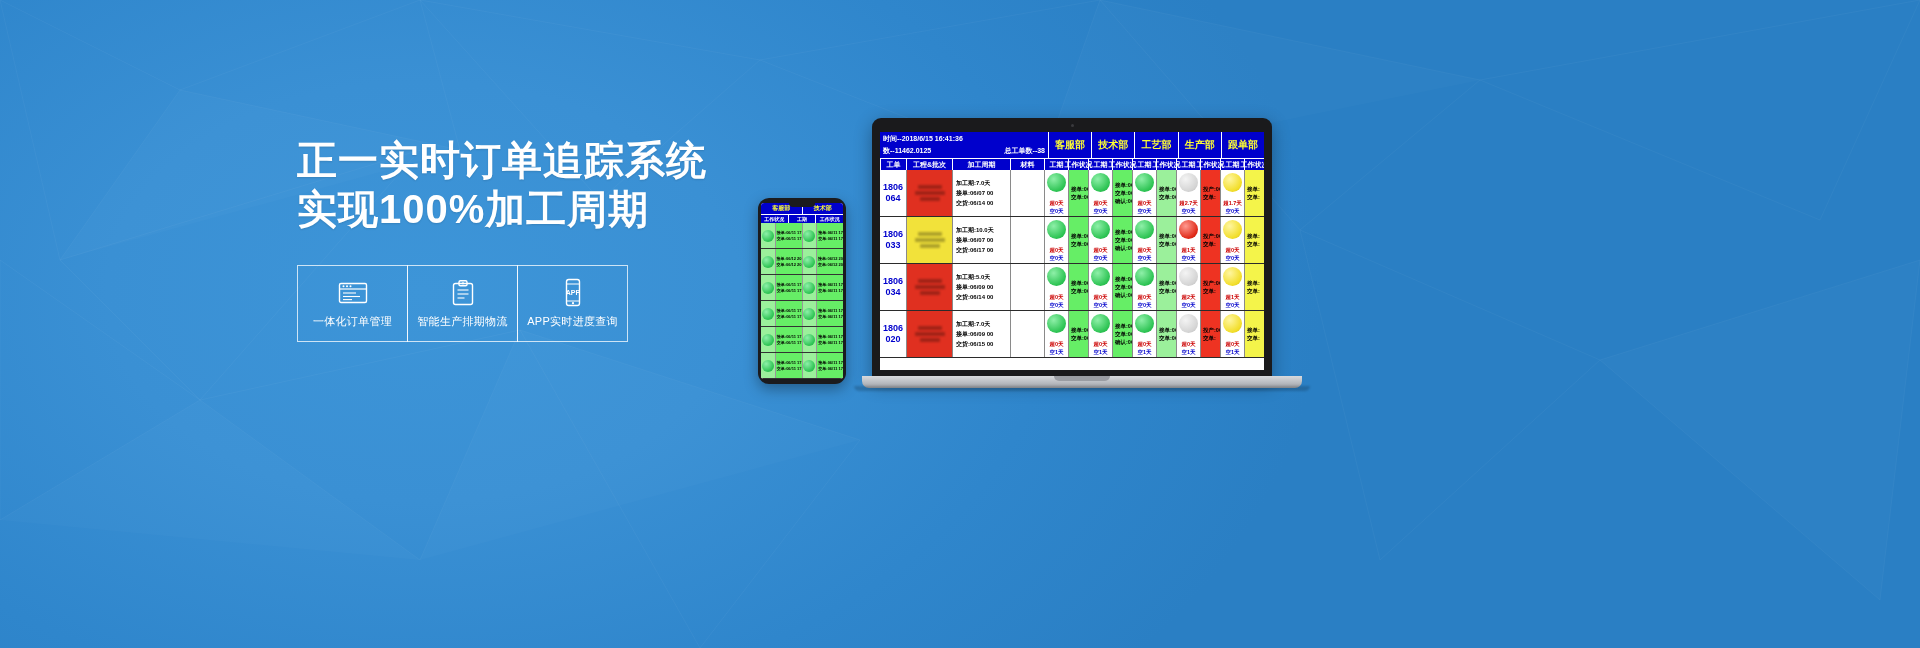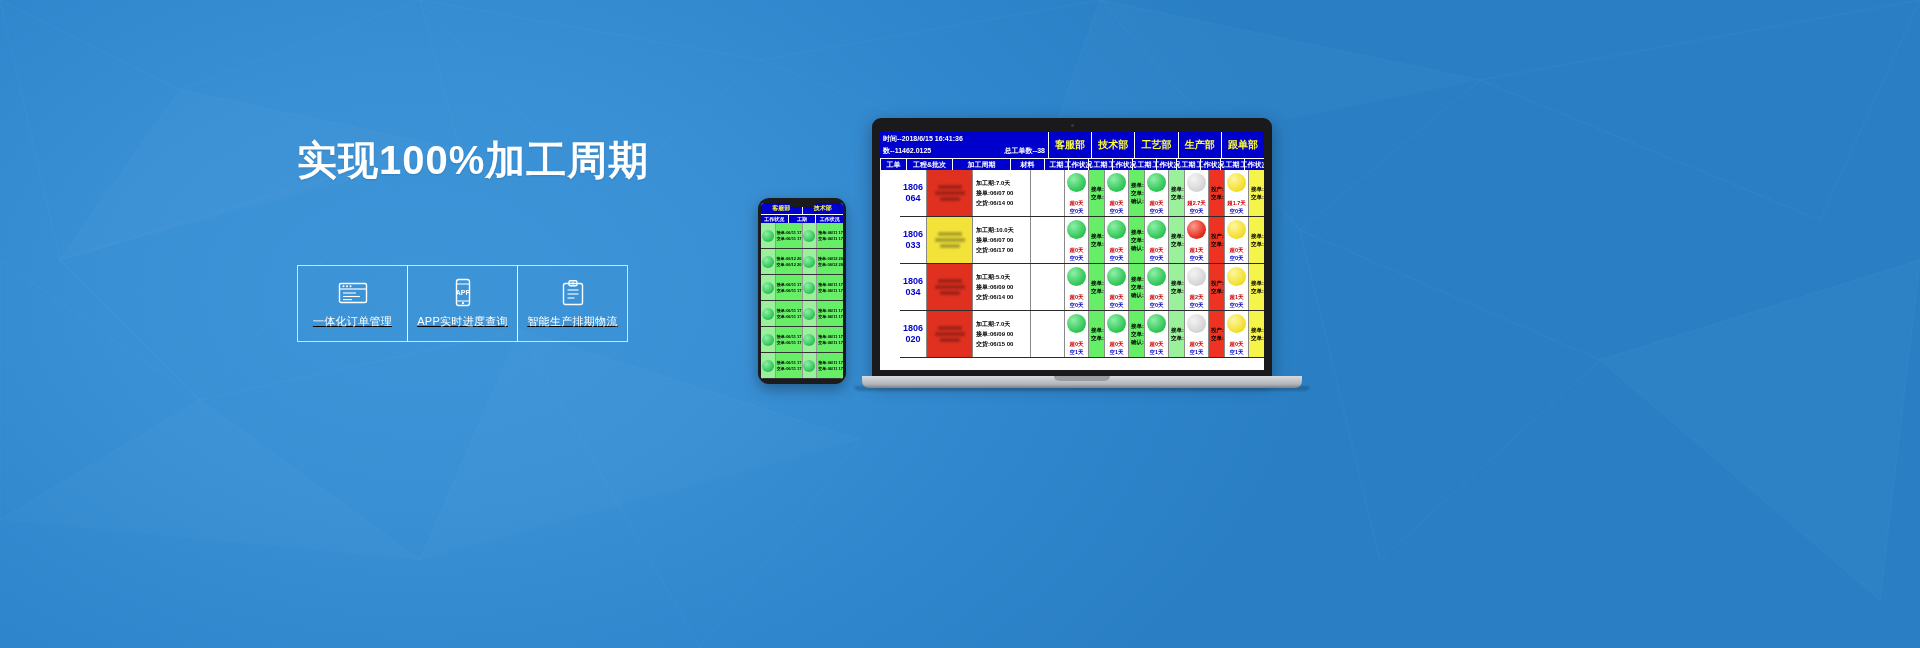--- a/index.html
+++ b/index.html
@@ -28,21 +28,21 @@
     color: #ffffff;
     font-size: 40px;
     font-weight: bold;
     letter-spacing: 1px;
     line-height: 1.22;
     white-space: nowrap;
     text-shadow: 0 1px 2px rgba(0,0,0,.12);
   }
   #features {
     position: absolute; left: 297px; top: 265px;
-    display: flex; gap: 0; text-decoration: underline;
+    display: flex; gap: 0;
   }
   .feature {
     width: 111px; height: 77px;
     border: 1px solid rgba(255,255,255,.75);
     margin-left: -1px;
     display: flex; flex-direction: column;
     align-items: center; justify-content: center;
     gap: 6px;
   }
   .feature:first-child { margin-left: 0; }
@@ -106,21 +106,21 @@
     font-size:7px; font-weight:bold; display:flex; align-items:center;
     justify-content:center; border-left:1px solid #ffffff; white-space:nowrap;
   }
   .w-wo   { flex:0 0 26px; }
   .w-proj { flex:0 0 46px; }
   .w-cyc  { flex:0 0 58px; }
   .w-mat  { flex:0 0 34px; }
   .w-dur  { flex:0 0 24px; }
   .w-stat { flex:1 1 0; min-width:0; }
 
-  .dash-body { flex:1; background:#fff;padding-left:20px; }
+  .dash-body { flex:1; background:#fff; }
   .row { display:flex; height:47px; border-bottom:1px solid #2b2b2b; }
   .cell { border-left:1px solid #8a8a8a; display:flex; overflow:hidden; }
   .cell:first-child { border-left:none; }
 
   .c-wo {
     flex:0 0 26px; background:#ffffff; color:#0000cc; font-size:9px; font-weight:bold;
     flex-direction:column; align-items:center; justify-content:center; line-height:11px;
   }
   .c-proj { flex:0 0 46px; flex-direction:column; align-items:center; justify-content:center; gap:2px; padding:3px; }
   .blurline { height:4px; border-radius:1px; background:rgba(0,0,0,.28); filter: blur(1.1px); }
@@ -208,20 +208,21 @@
     <g fill="#ffffff" fill-opacity="0.035">
       <path d="M180,90 L460,150 L60,260 Z"></path>
       <path d="M1100,0 L1480,80 L1040,170 Z"></path>
       <path d="M200,400 L420,560 L0,520 Z"></path>
       <path d="M1600,360 L1920,260 L1880,600 Z"></path>
       <path d="M520,330 L860,440 L420,560 Z"></path>
     </g>
   </svg>
 
   <div id="copy">
+    <div class="headline">正一实时订单追踪系统</div>
     <div class="headline">实现100%加工周期</div>
   </div>
 
   <div id="features">
 
     <div class="feature">
       <span class="ficon">
         <svg width="30" height="24" viewBox="0 0 30 24">
           <rect x="1.5" y="2.5" width="27" height="19" rx="1.5" fill="none" stroke="#fff" stroke-width="1.4"></rect>
           <line x1="1.5" y1="8" x2="28.5" y2="8" stroke="#fff" stroke-width="1.2"></line>
@@ -231,43 +232,43 @@
           <line x1="5" y1="12" x2="18" y2="12" stroke="#fff" stroke-width="1.1"></line>
           <line x1="5" y1="15.5" x2="22" y2="15.5" stroke="#fff" stroke-width="1.1"></line>
           <line x1="5" y1="18.6" x2="14" y2="18.6" stroke="#fff" stroke-width="1.1"></line>
         </svg>
       </span>
       <span class="flabel">一体化订单管理</span>
     </div>
 
     <div class="feature">
       <span class="ficon">
-        <svg width="22" height="30" viewBox="0 0 22 30">
-          <rect x="4.5" y="1.5" width="13" height="26" rx="2.2" fill="none" stroke="#fff" stroke-width="1.4"></rect>
-          <line x1="4.5" y1="6" x2="17.5" y2="6" stroke="#fff" stroke-width="1"></line>
-          <line x1="4.5" y1="23" x2="17.5" y2="23" stroke="#fff" stroke-width="1"></line>
-          <circle cx="11" cy="25.2" r="1.1" fill="#fff"></circle>
-          <text x="11" y="17" text-anchor="middle" fill="#fff" font-family="Liberation Sans, sans-serif" font-size="7" font-weight="bold">APP</text>
-        </svg>
-      </span>
-      <span class="flabel">APP实时进度查询</span>
-    </div>
-
-    <div class="feature">
-      <span class="ficon">
         <svg width="26" height="28" viewBox="0 0 26 28">
           <rect x="3.5" y="4.5" width="19" height="21" rx="2" fill="none" stroke="#fff" stroke-width="1.4"></rect>
           <rect x="9" y="1.8" width="8" height="5" rx="1.4" fill="none" stroke="#fff" stroke-width="1.4"></rect>
           <circle cx="13" cy="4.3" r="1.1" fill="#fff"></circle>
           <line x1="7.5" y1="11" x2="18.5" y2="11" stroke="#fff" stroke-width="1.1"></line>
           <line x1="7.5" y1="15" x2="18.5" y2="15" stroke="#fff" stroke-width="1.1"></line>
           <line x1="7.5" y1="19" x2="14.5" y2="19" stroke="#fff" stroke-width="1.1"></line>
         </svg>
       </span>
       <span class="flabel">智能生产排期物流</span>
+    </div>
+
+    <div class="feature">
+      <span class="ficon">
+        <svg width="22" height="30" viewBox="0 0 22 30">
+          <rect x="4.5" y="1.5" width="13" height="26" rx="2.2" fill="none" stroke="#fff" stroke-width="1.4"></rect>
+          <line x1="4.5" y1="6" x2="17.5" y2="6" stroke="#fff" stroke-width="1"></line>
+          <line x1="4.5" y1="23" x2="17.5" y2="23" stroke="#fff" stroke-width="1"></line>
+          <circle cx="11" cy="25.2" r="1.1" fill="#fff"></circle>
+          <text x="11" y="17" text-anchor="middle" fill="#fff" font-family="Liberation Sans, sans-serif" font-size="7" font-weight="bold">APP</text>
+        </svg>
+      </span>
+      <span class="flabel">APP实时进度查询</span>
     </div>
   </div>
 
   <div id="phone">
     <div id="phone-notch"></div>
     <div id="phone-body">
       <div id="phone-screen">
         <div class="p-head">
           <div>客服部</div>
           <div>技术部</div>

